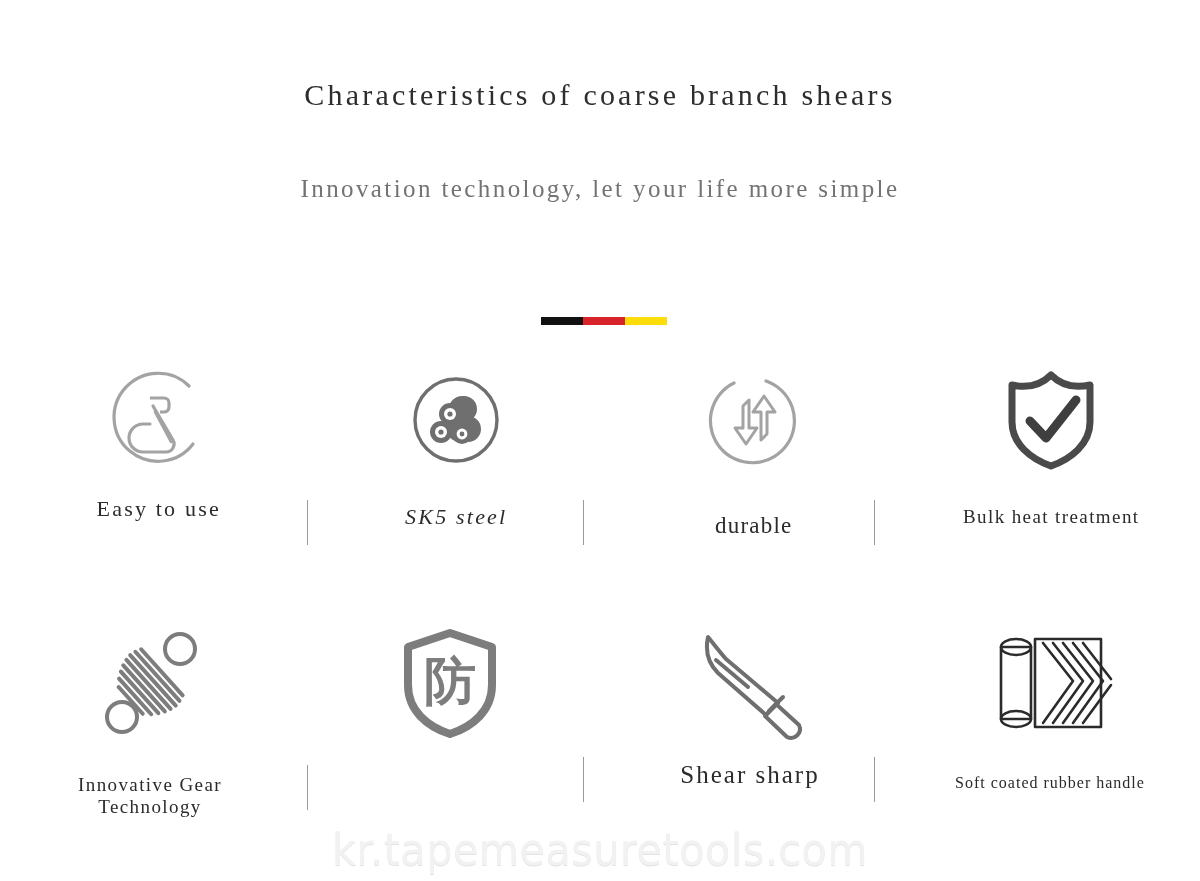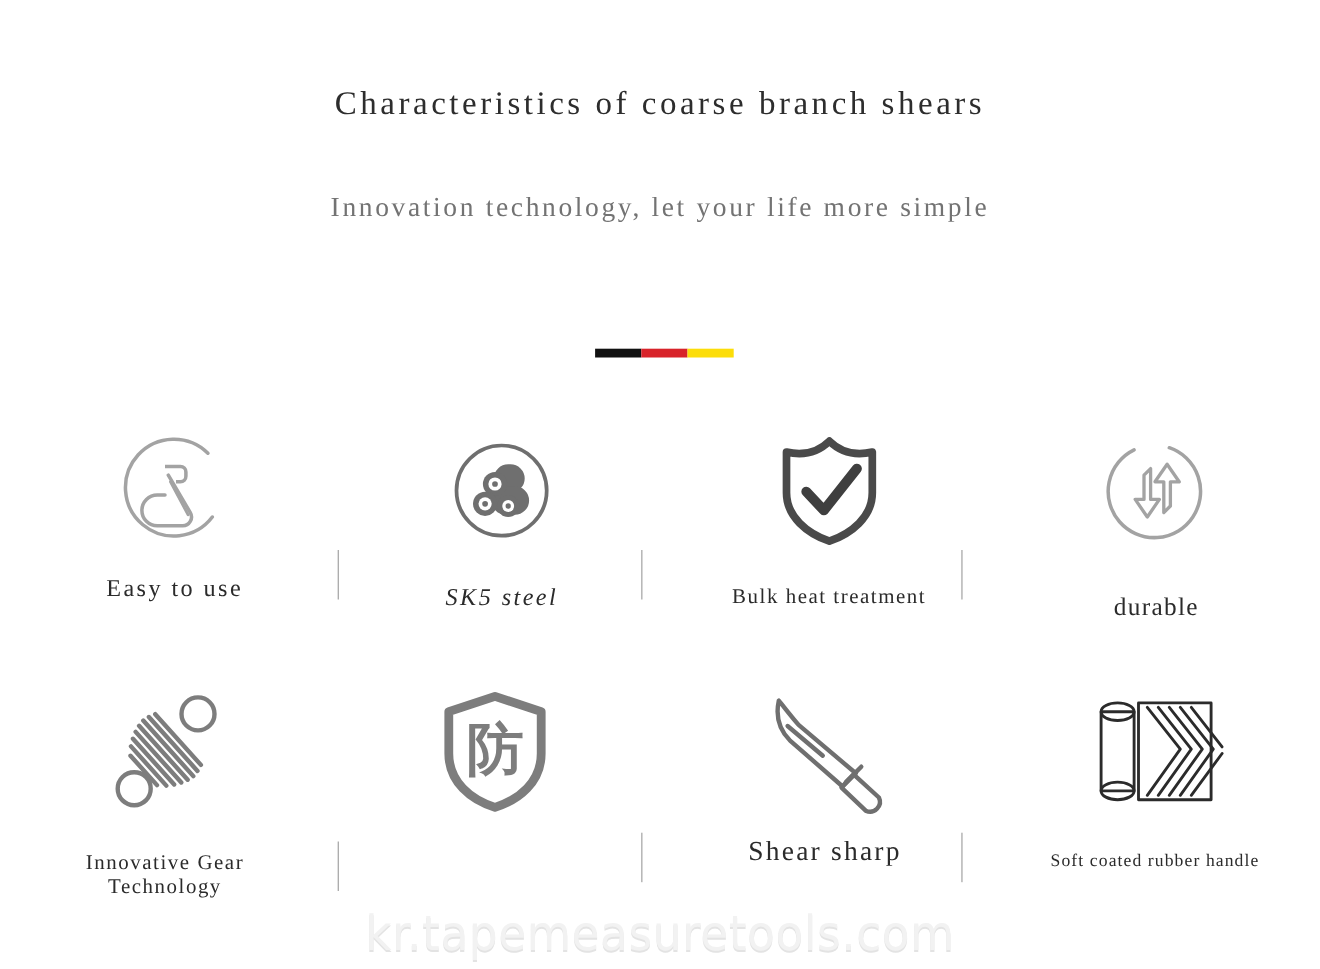--- a/index.html
+++ b/index.html
@@ -52,21 +52,21 @@
     display: flex;
   }
   .flagbar i { display: block; height: 100%; flex: 1 1 33.333%; }
 
   
   .row {
     position: absolute;
     left: 0; right: 0;
     display: flex;
   }
-  .row-1 { top: 392px; margin-left: 10px; }
+  .row-1 { top: 366px; margin-left: 10px; }
   .row-2 { top: 618px; }
 
   .cell {
     position: relative;
     width: 25%;
     display: flex;
     flex-direction: column;
     align-items: center;
   }
 
@@ -171,37 +171,37 @@
           <circle cx="54" cy="62" r="10" fill="#6f6f6f"></circle>
           <circle cx="54" cy="62" r="5.4" fill="#ffffff"></circle>
           <circle cx="54" cy="62" r="2.4" fill="#6f6f6f"></circle>
         </svg>
       </div>
       <div class="label lb-sk5">SK5 steel</div>
     </div>
 
     <div class="cell">
       <div class="icon-box">
-        <svg width="92" height="100" viewBox="0 0 92 100" aria-hidden="true">
-          <path d="M46 5 C60 19 76 17 85 15 V52 C85 74 66 89 46 96 C26 89 7 74 7 52 V15 C16 17 32 19 46 5 Z" fill="none" stroke="#4a4a4a" stroke-width="7" stroke-linejoin="round"></path>
-          <path d="M25 51 L41 68 L71 30" fill="none" stroke="#3f3f3f" stroke-width="9" stroke-linecap="round" stroke-linejoin="round"></path>
-        </svg>
-      </div>
-      <div class="label lb-bulk">Bulk heat treatment</div>
-    </div>
-
-    <div class="cell">
-      <div class="icon-box">
         <svg width="100" height="100" viewBox="0 0 100 100" aria-hidden="true">
           <path d="M62 11 A42 42 0 1 1 30 13" fill="none" stroke="#a3a3a3" stroke-width="3.2" stroke-linecap="round"></path>
           <path d="M45 30 L45 58 L53 58 L42 74 L31 58 L39 58 L39 36 Z" fill="none" stroke="#a3a3a3" stroke-width="3" stroke-linejoin="round"></path>
           <path d="M57 70 L57 42 L49 42 L60 26 L71 42 L63 42 L63 64 Z" fill="none" stroke="#a3a3a3" stroke-width="3" stroke-linejoin="round"></path>
         </svg>
       </div>
       <div class="label lb-durable">durable</div>
+    </div>
+
+    <div class="cell">
+      <div class="icon-box">
+        <svg width="92" height="100" viewBox="0 0 92 100" aria-hidden="true">
+          <path d="M46 5 C60 19 76 17 85 15 V52 C85 74 66 89 46 96 C26 89 7 74 7 52 V15 C16 17 32 19 46 5 Z" fill="none" stroke="#4a4a4a" stroke-width="7" stroke-linejoin="round"></path>
+          <path d="M25 51 L41 68 L71 30" fill="none" stroke="#3f3f3f" stroke-width="9" stroke-linecap="round" stroke-linejoin="round"></path>
+        </svg>
+      </div>
+      <div class="label lb-bulk">Bulk heat treatment</div>
     </div>
   </div>
 
   <div class="row row-2">
 
     <div class="cell">
       <div class="icon-box">
         <svg width="116" height="120" viewBox="0 0 116 120" aria-hidden="true">
           <g stroke="#7d7d7d" fill="none" stroke-width="4" stroke-linecap="round">
             <circle cx="88" cy="26" r="15"></circle>

